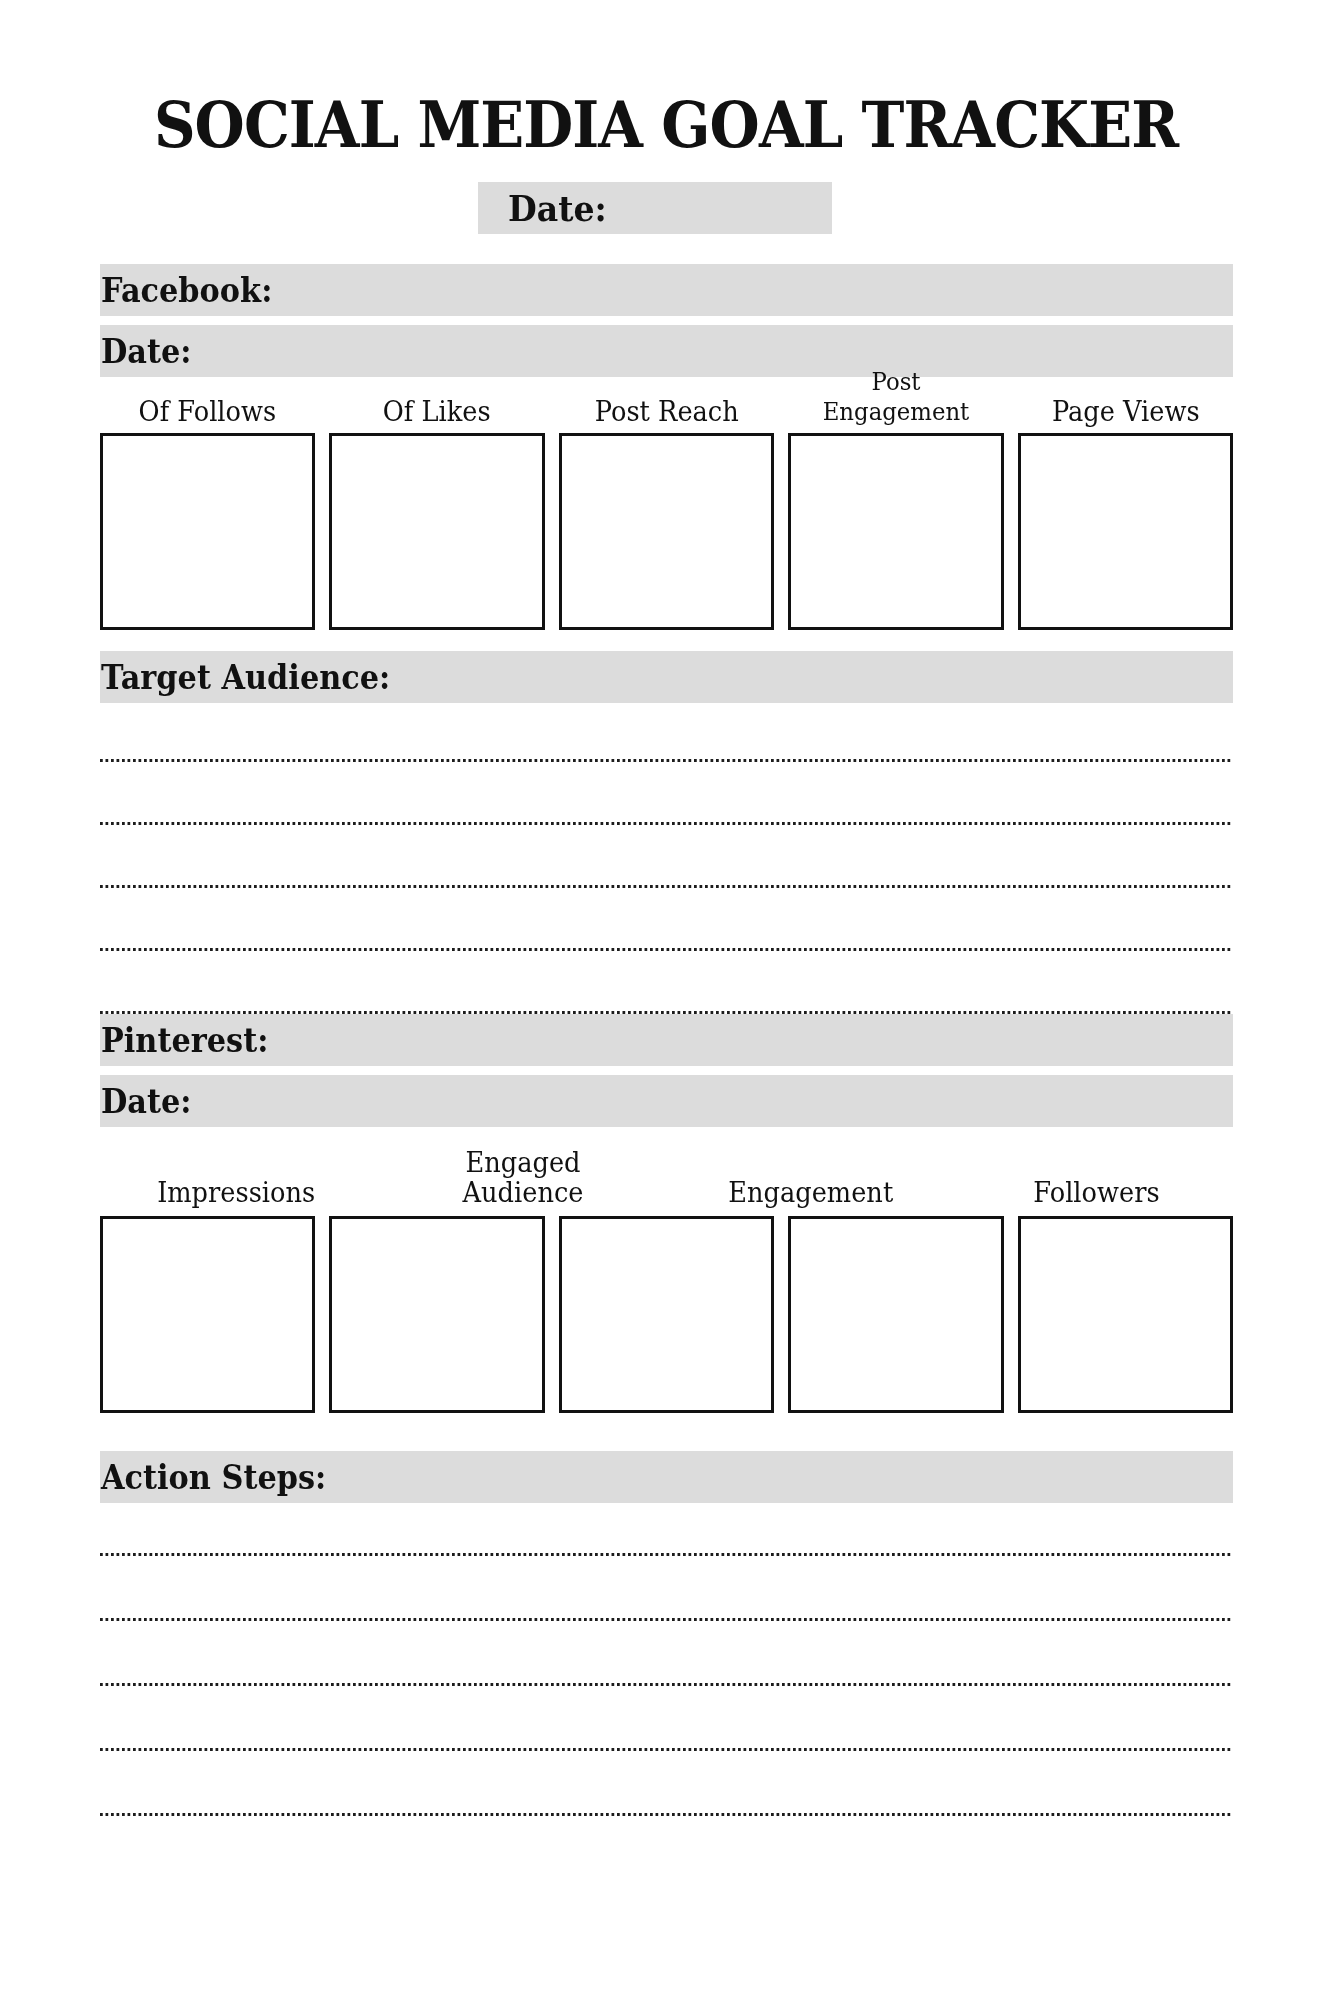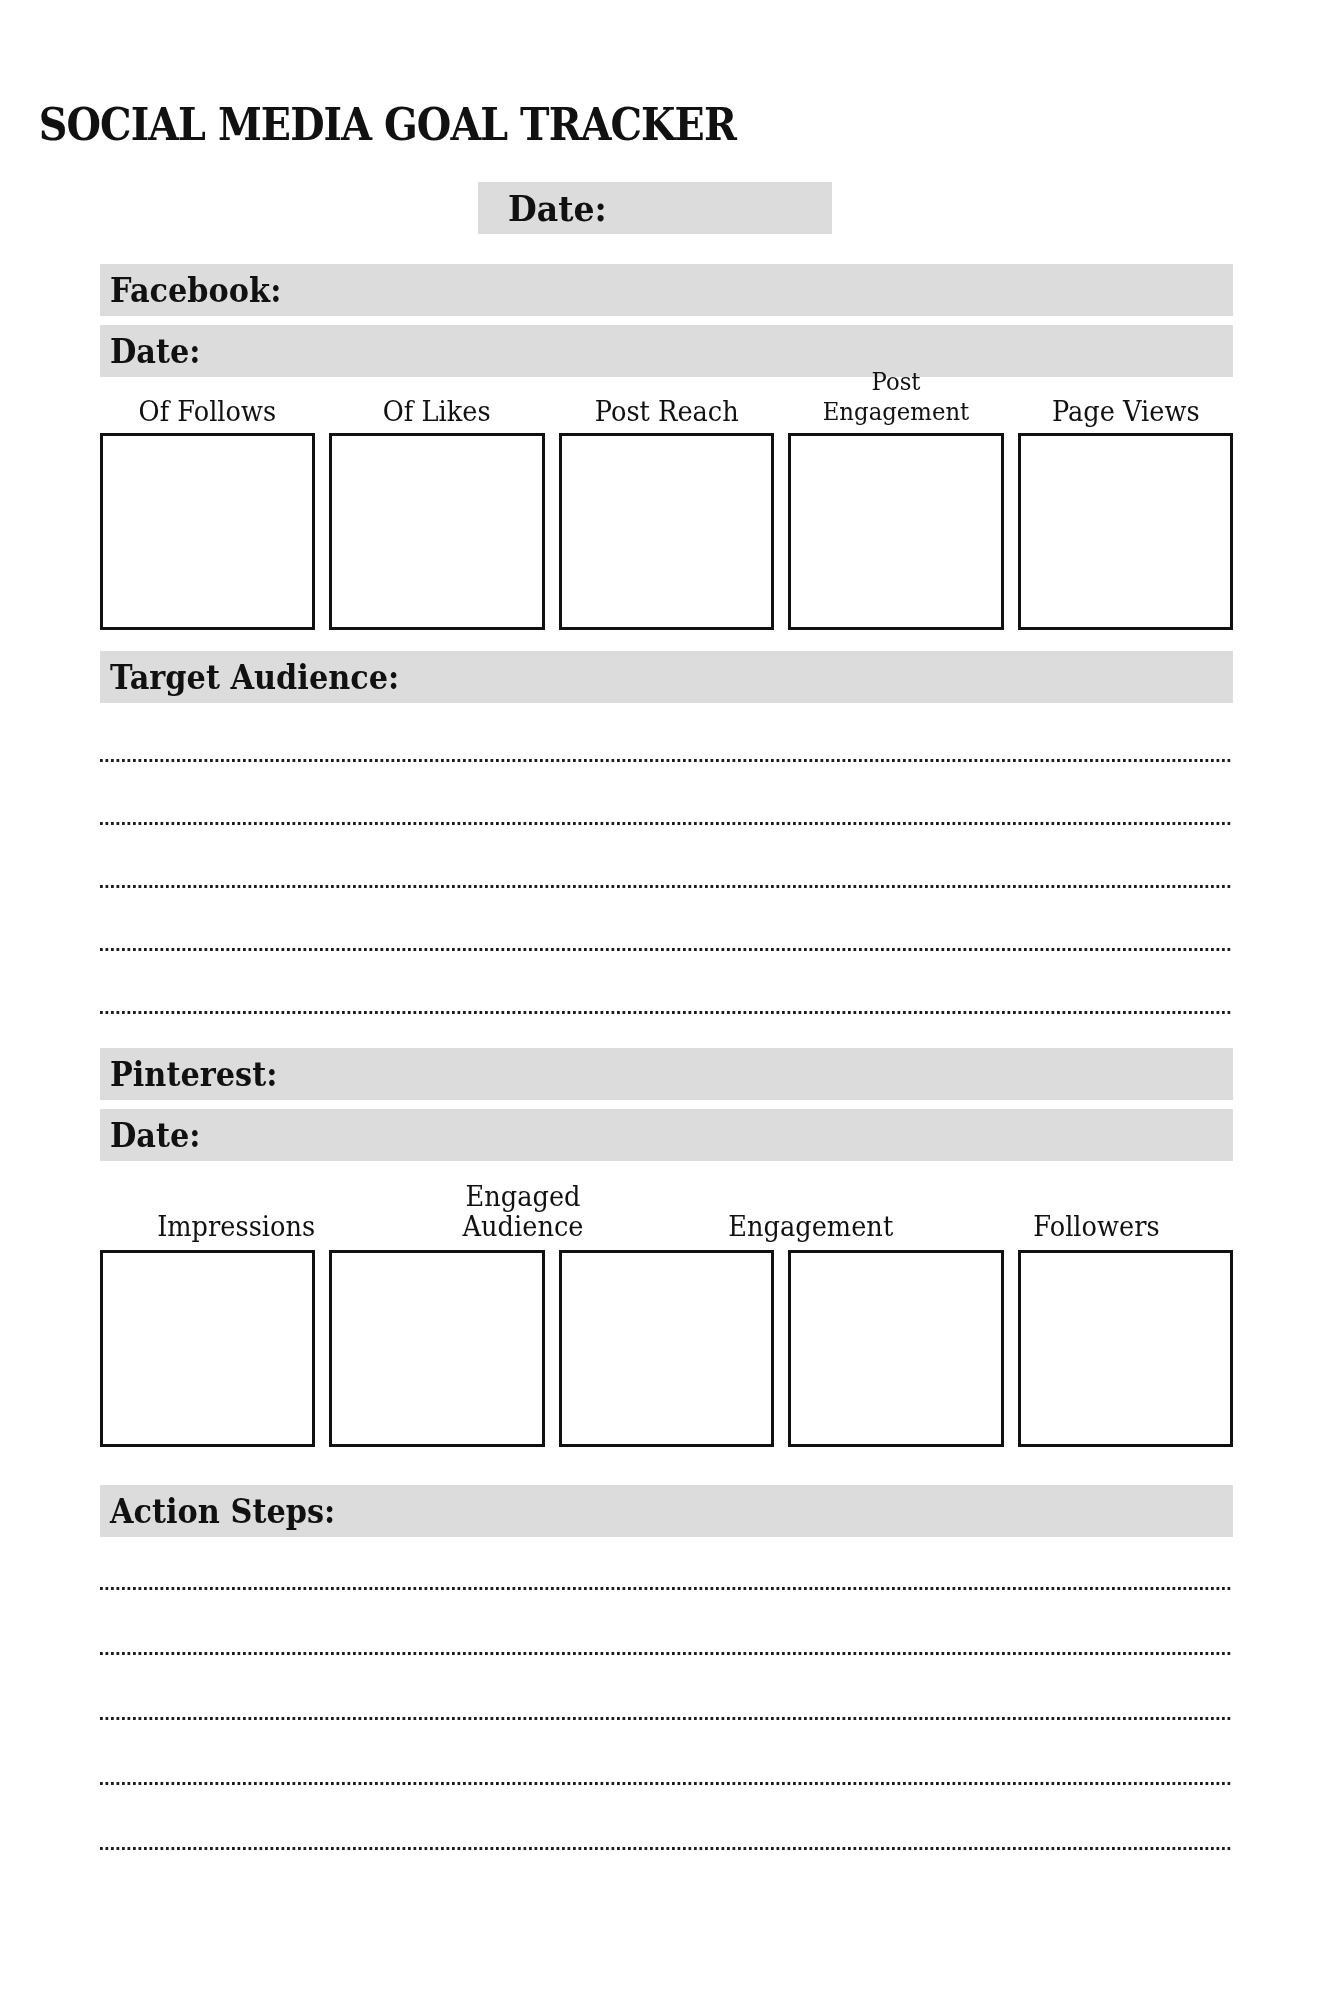--- a/index.html
+++ b/index.html
@@ -15,24 +15,24 @@
     background:var(--page-bg);
     color:var(--ink);
     font-family:"DejaVu Serif","Liberation Serif",serif;
     overflow:hidden;
     position:relative;
   }
   .content{padding:0 100px;}
 
   .page-title{
     margin-top:92px;
-    font-size:44px;
+    font-size:64px;
     line-height:66px;
     font-weight:bold;
-    text-align:left;
+    text-align:center;
     letter-spacing:-1px;
     white-space:nowrap;
   }
   .page-title .squeeze{
     display:inline-block;
     transform:scaleX(0.90);
     transform-origin:50% 50%;
   }
 
   .date-pill{
@@ -42,33 +42,33 @@
     background:var(--bar-bg);
     display:flex;align-items:center;
     padding-left:30px;
     font-weight:bold;font-size:36px;
   }
 
   .bar{
     height:52px;
     background:var(--bar-bg);
     display:flex;align-items:center;
-    padding-left:10px;
+    padding-left:1px;
     font-weight:bold;font-size:33px;
   }
   .squeeze{
     display:inline-block;
     transform:scaleX(0.92);
     transform-origin:0 50%;
   }
 
   .bar-facebook{margin-top:30px;}
   .bar-date{margin-top:9px;}
   .bar-target{margin-top:21px;}
-  .bar-pinterest{margin-top:34px;}
+  .bar-pinterest{}
   .bar-action{margin-top:38px;}
 
   .metric-headers{
     display:flex;gap:14px;
     align-items:flex-end;
     text-align:center;
     margin-top:13px;
   }
   .metric-headers.row1{height:43px;padding-bottom:6px;}
   .metric-headers.row2{height:76px;padding-bottom:8px;}

